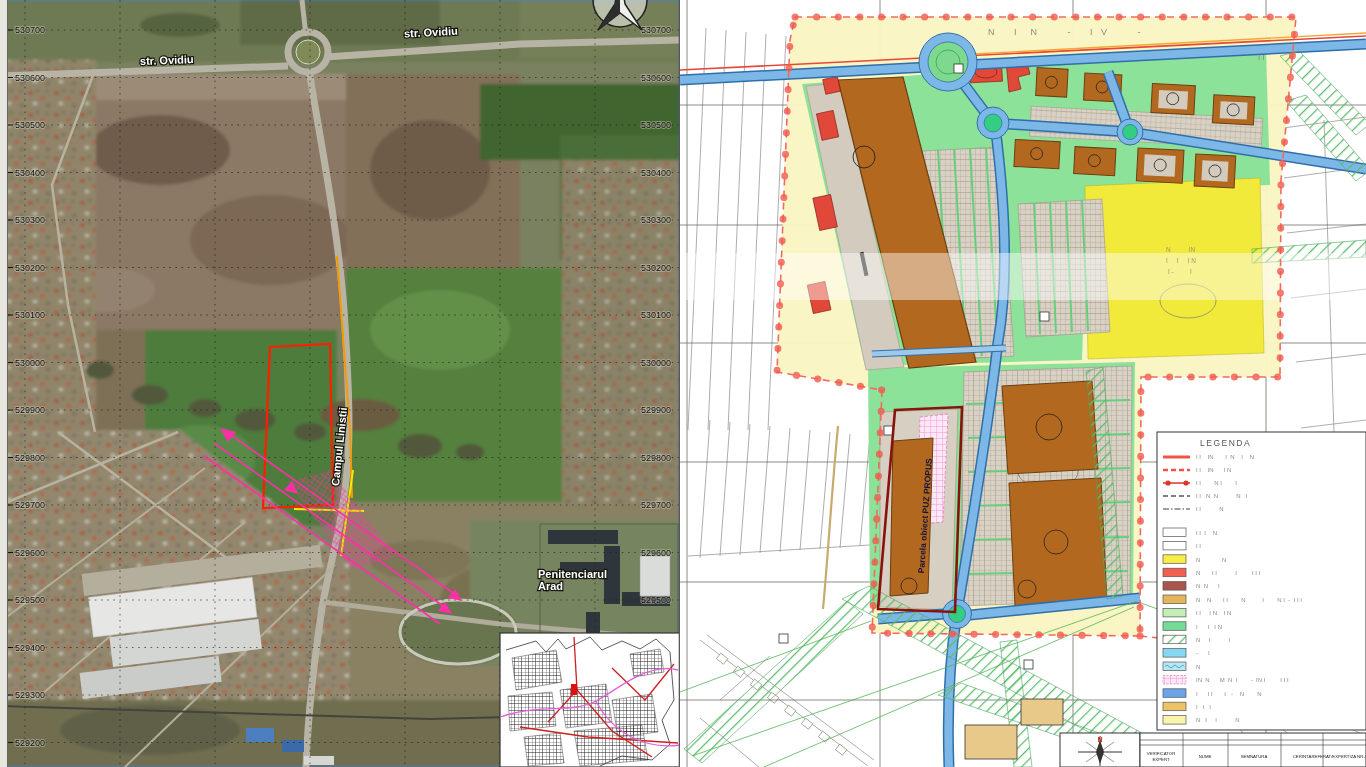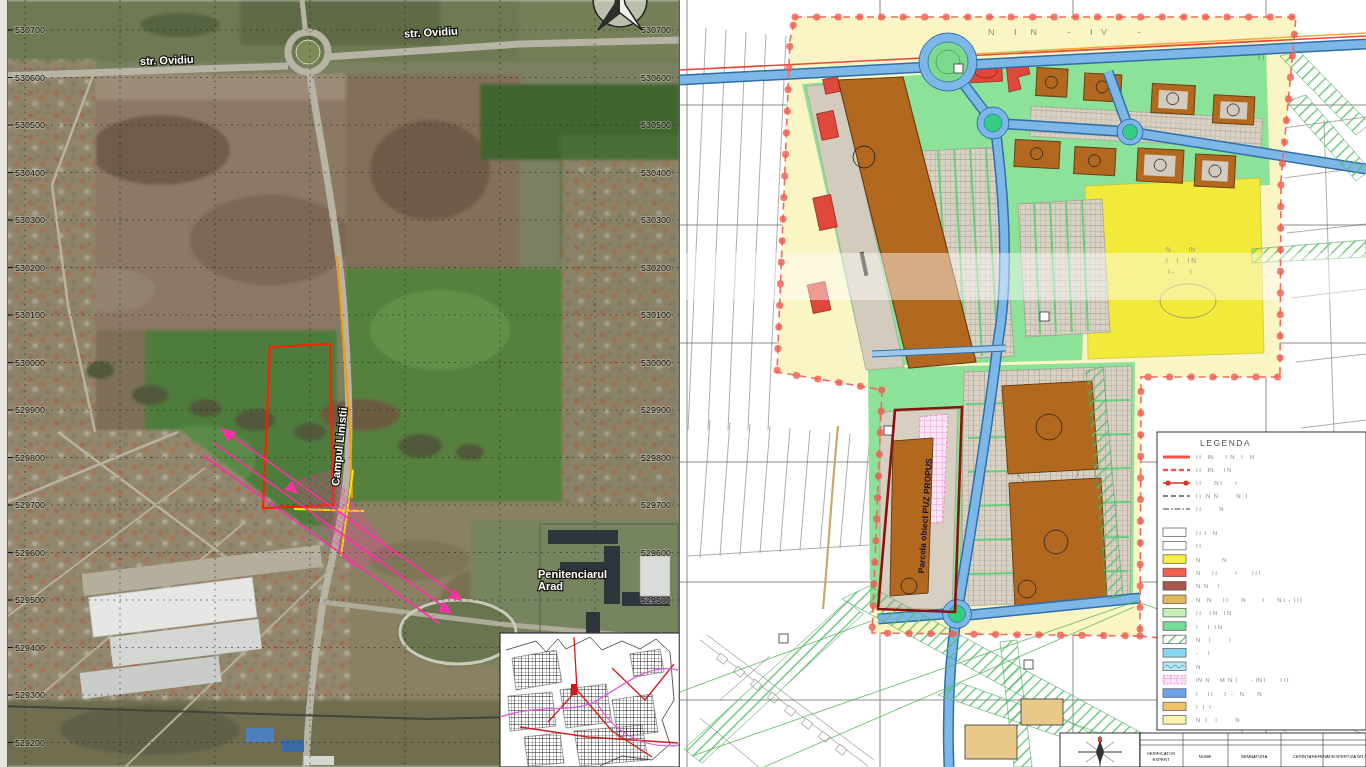--- a/index.html
+++ b/index.html
@@ -1,17 +1,17 @@
 <!DOCTYPE html>
 <html><head>
 <meta charset="utf-8">
 <style>
   html,body{margin:0;padding:0;background:#fff;width:1366px;height:767px;overflow:hidden;
     font-family:"Liberation Sans",sans-serif;}
-  #stage{position:relative;width:1366px;height:767px;background:#e5e5e5;}
+  #stage{position:relative;width:1366px;height:767px;background:#3b82f6;}
   #stage svg{position:absolute;top:0;display:block;}
   #leftmap{left:0;}
   #rightmap{left:680px;}
   text{white-space:pre;}
   .coordlbl{font-size:9px;fill:#111;paint-order:stroke;stroke:#d8d4c4;stroke-width:2px;stroke-opacity:.45;}
   .streetlbl{font-size:11px;font-weight:bold;fill:#fff;paint-order:stroke;stroke:#16160f;stroke-width:2.4px;}
   .faint{fill:#8a8a8a;}
   .legendlbl{font-size:6px;fill:#8a8a8a;}
   .tbhead{font-size:4.3px;fill:#222;text-anchor:middle;}
 </style>

